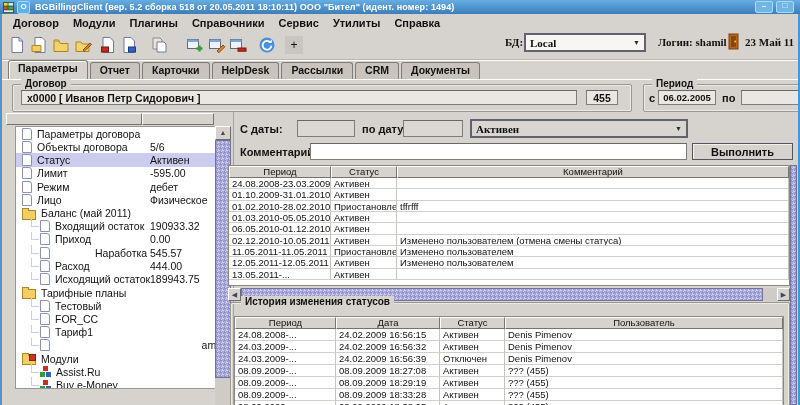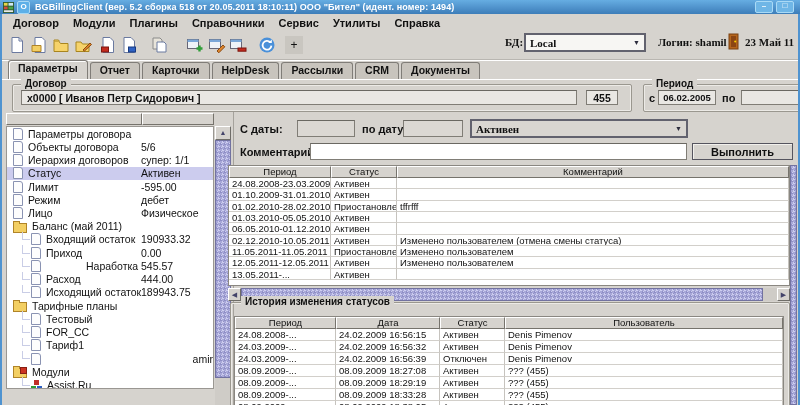--- a/index.html
+++ b/index.html
@@ -45,21 +45,21 @@
   .gtitle{position:absolute;top:-7px;left:8px;background:#d6d3ce;padding:0 4px;font-size:10px;font-weight:bold;white-space:nowrap;}
 
   .tfield{position:absolute;background:#e9e7e3;border:1px solid #807d76;border-top-color:#6a6862;
           font-size:10.5px;font-weight:bold;display:flex;align-items:center;padding:0 5px;box-sizing:border-box;white-space:nowrap;overflow:hidden;}
   .tfield.white{background:#fff;}
   .tfield.center{justify-content:center;}
 
   
   .sidebar{position:absolute;left:6px;top:113px;width:225px;height:292px;}
   .strip{position:absolute;top:0;height:12px;background:#d6d3ce;border:1px solid;border-color:#fff #76736c #76736c #fff;box-sizing:border-box;}
-  .tree{position:absolute;left:0;top:13px;width:208px;height:263px;background:#fff;border:1px solid #9a9792;box-sizing:border-box;overflow:hidden;}
+  .tree{position:absolute;left:9px;top:13px;width:208px;height:263px;background:#fff;border:1px solid #9a9792;box-sizing:border-box;overflow:hidden;}
   .tree-row{position:relative;height:13.24px;display:flex;align-items:center;font-size:10.5px;white-space:nowrap;}
   .tree-row.sel{background:#ccccee;}
   .tree-row.ind::before{content:"";position:absolute;left:15px;top:-1px;height:7.5px;width:7px;
           border-left:1px solid #c9cde6;border-bottom:1px solid #c9cde6;}
   .ti{flex:none;margin-right:5px;position:relative;}
   .ti.doc{width:8px;height:10px;background:#fdfdfd;border:1px solid #8a93b2;border-radius:0 3px 0 0;}
   .ti.folder,.ti.folder-modules{width:12px;height:8px;background:#f3cf63;border:1px solid #b08428;margin-top:3px;}
   .ti.folder::before,.ti.folder-modules::before{content:"";position:absolute;top:-3px;left:-1px;width:5px;height:2px;background:#f3cf63;border:1px solid #b08428;border-bottom:none;}
   .ti.folder-modules::after{content:"";position:absolute;right:-1px;top:-2px;width:5px;height:5px;background:#cc3322;border:1px solid #881f12;}
   .ti.module{width:11px;height:11px;background:
@@ -247,25 +247,20 @@
   <div class="tree">
       <div class="tree-row" style="padding-left: 6px;">
         <span class="ti doc"></span>
         <span class="tl">Параметры договора</span>
       </div>
       <div class="tree-row" style="padding-left: 6px;">
         <span class="ti doc"></span>
         <span class="tl">Объекты договора</span>
         <span class="tv">5/6</span>
       </div>
-      <div class="tree-row" style="padding-left: 6px;">
-        <span class="ti doc"></span>
-        <span class="tl">Иерархия договоров</span>
-        <span class="tv">супер: 1/1</span>
-      </div>
       <div class="tree-row sel" style="padding-left: 6px;">
         <span class="ti doc"></span>
         <span class="tl">Статус</span>
         <span class="tv">Активен</span>
       </div>
       <div class="tree-row" style="padding-left: 6px;">
         <span class="ti doc"></span>
         <span class="tl">Лимит</span>
         <span class="tv">-595.00</span>
       </div>

